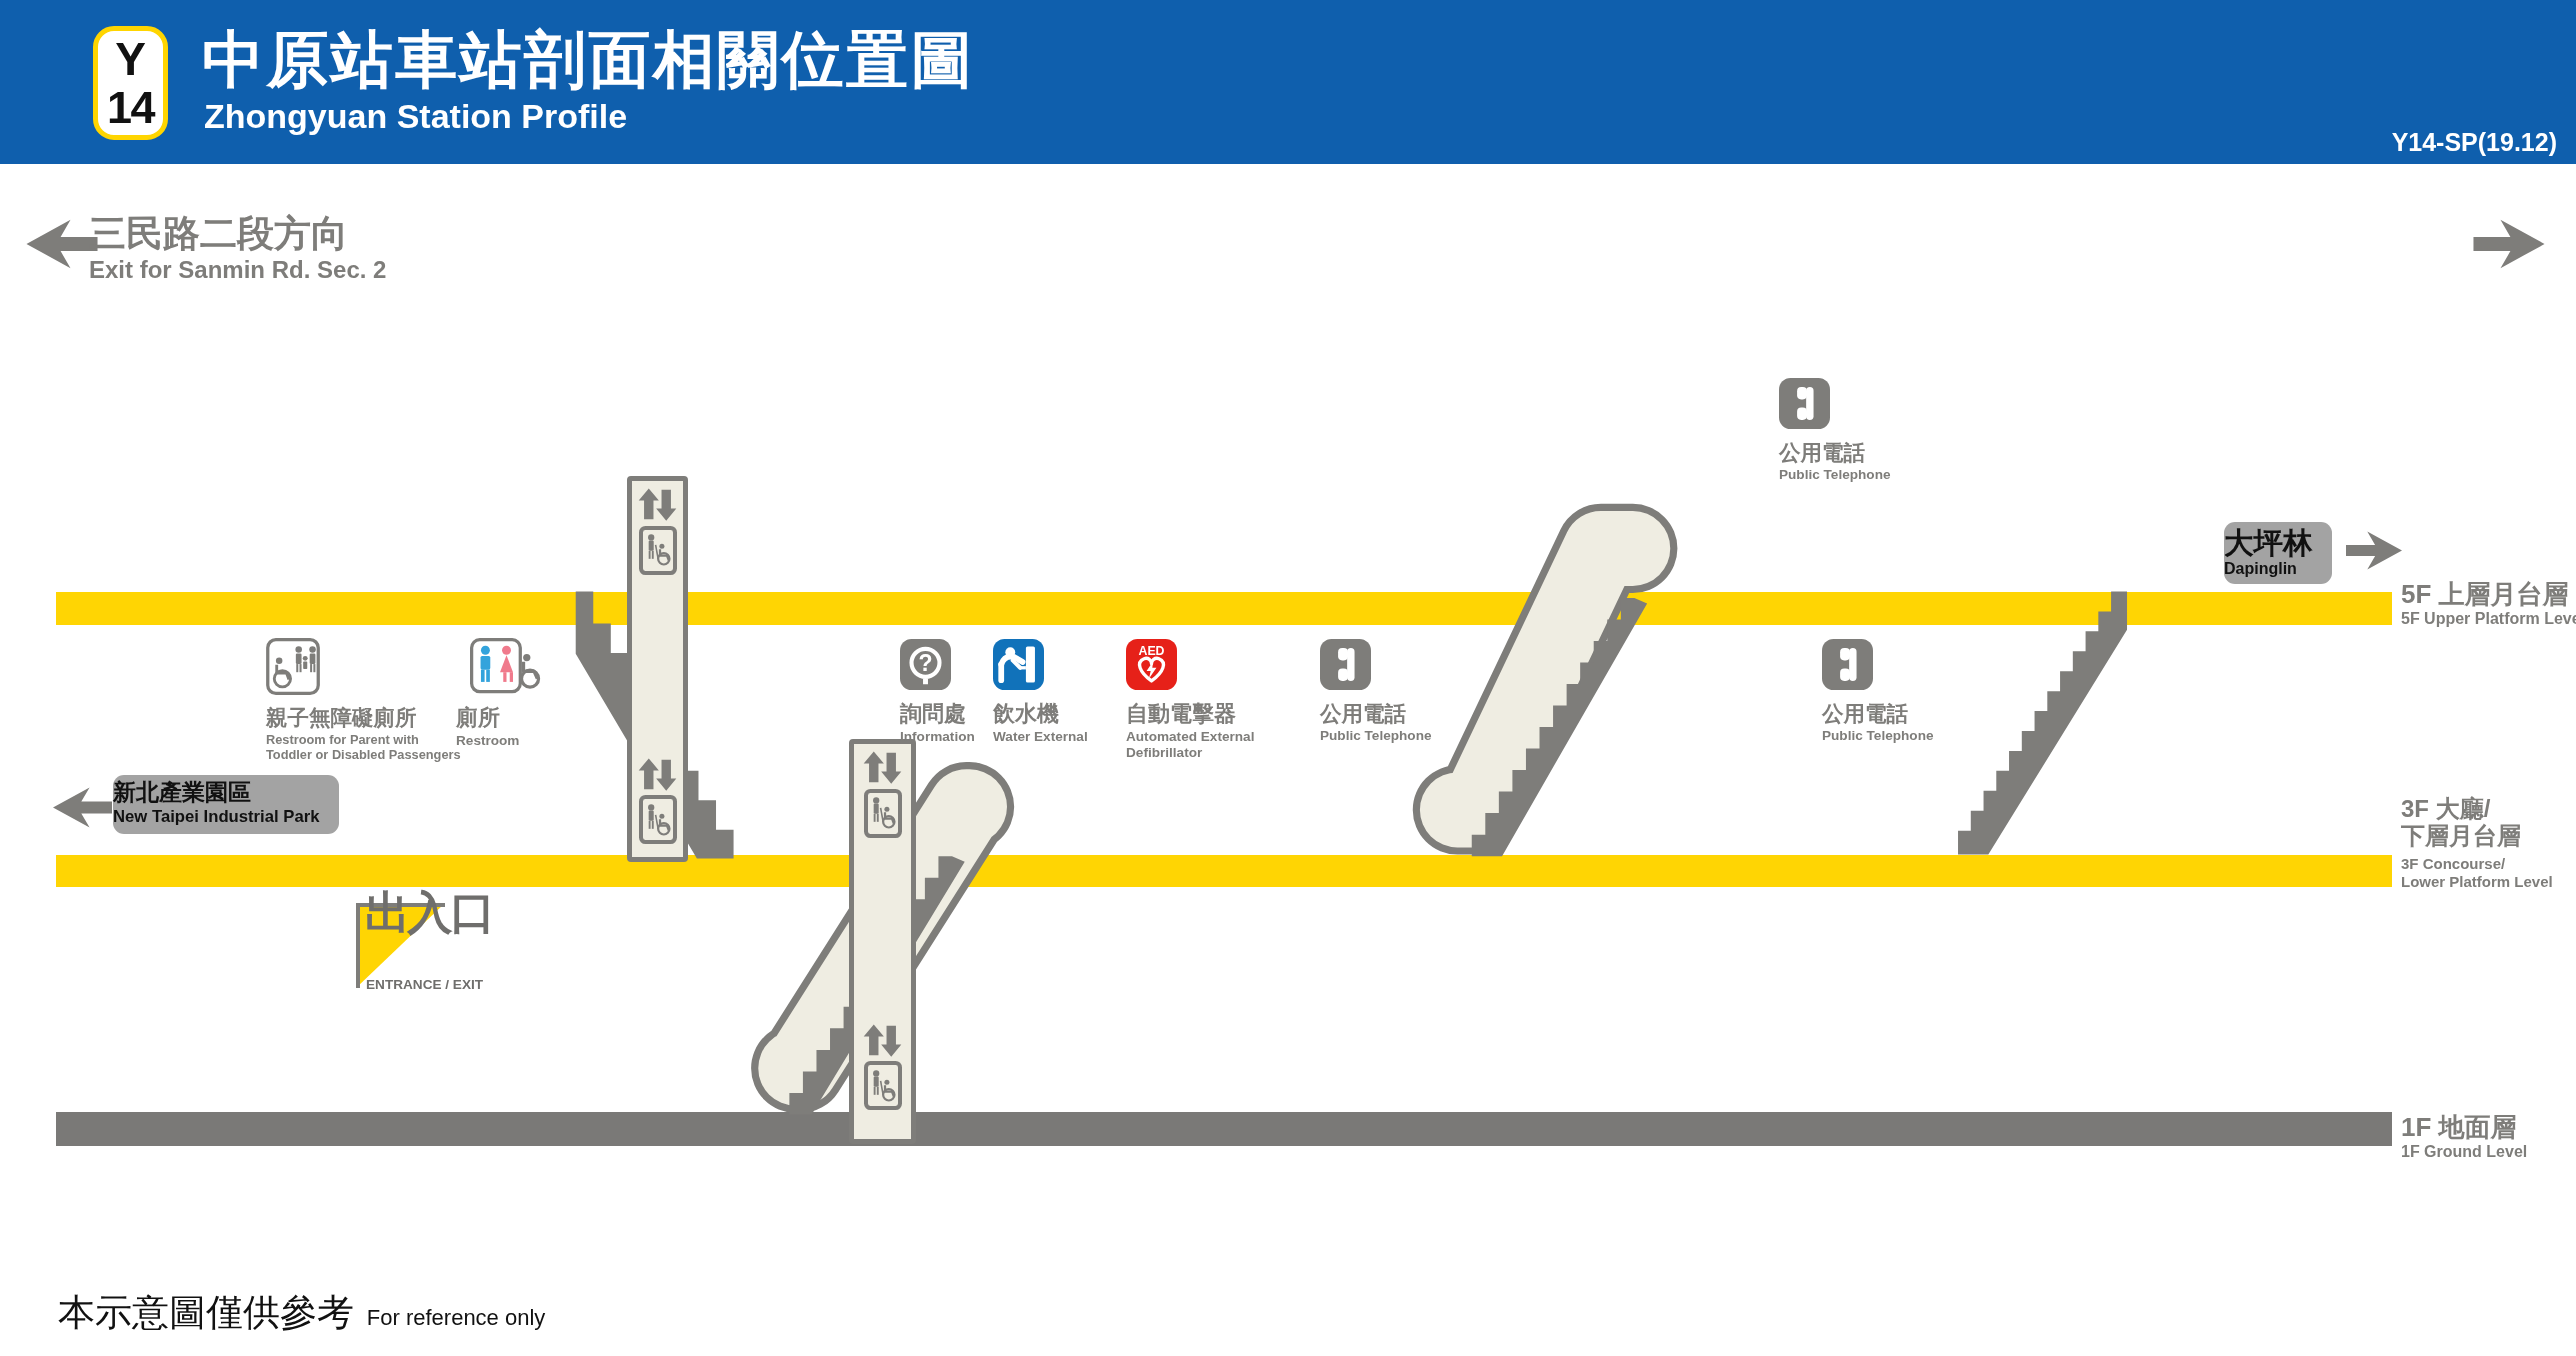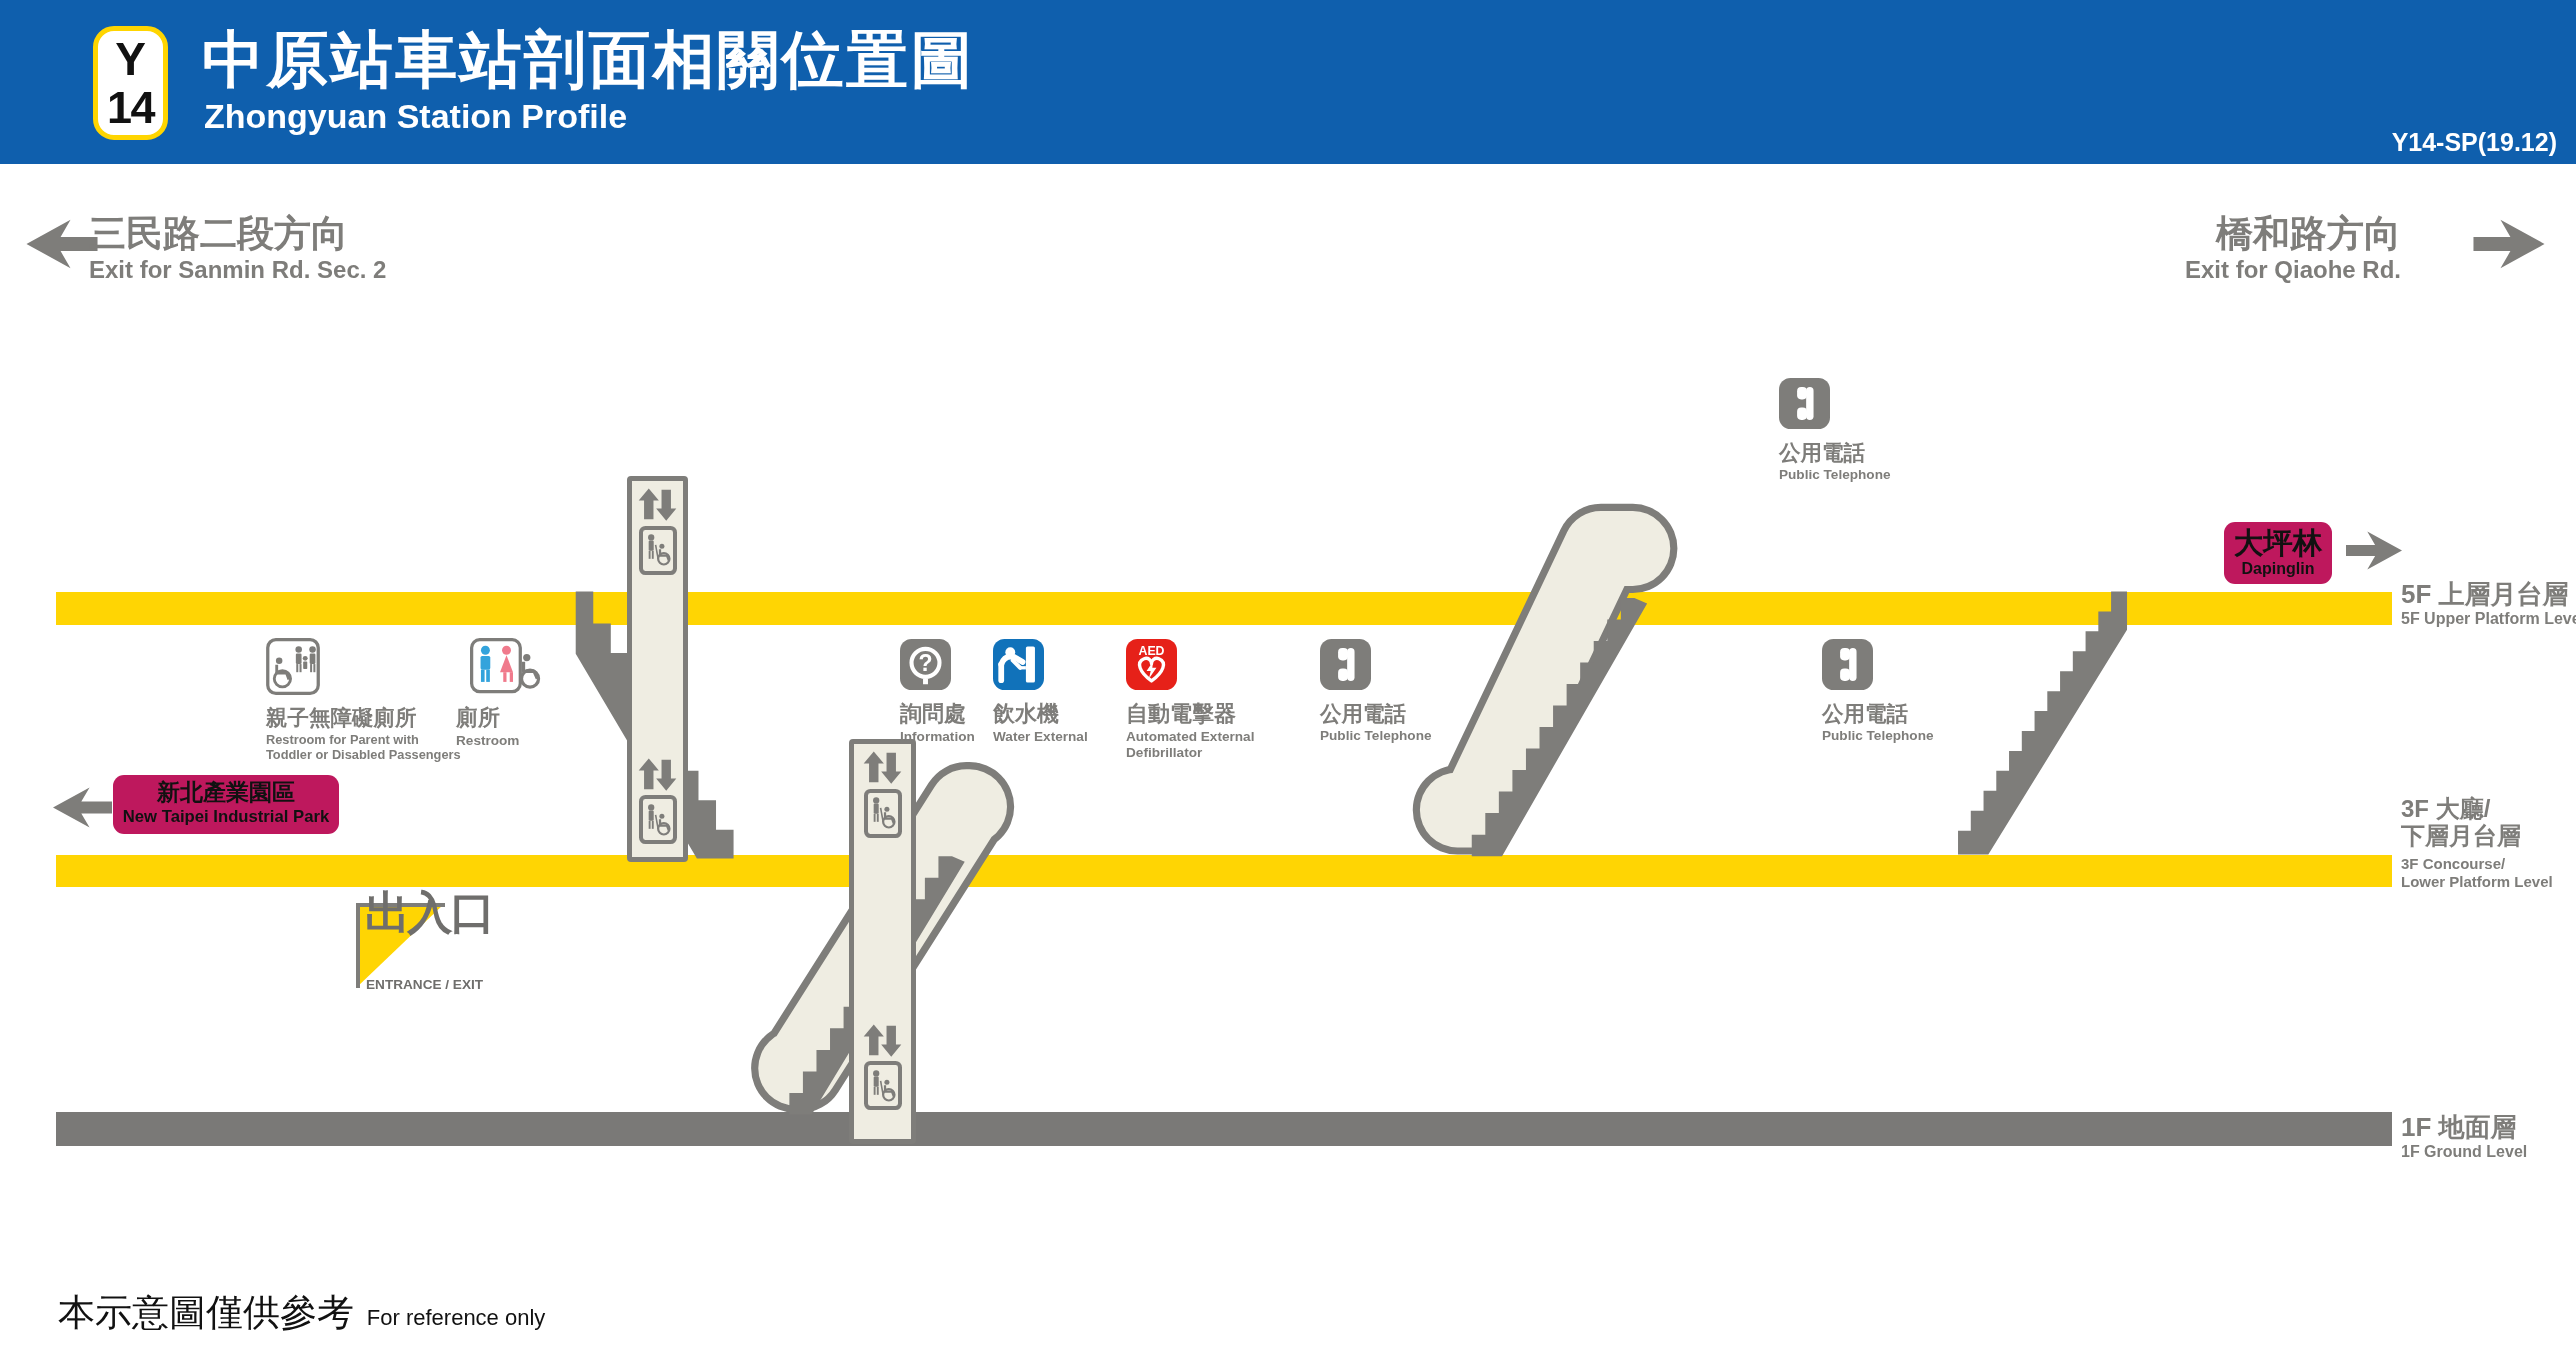--- a/index.html
+++ b/index.html
@@ -48,21 +48,21 @@
             display:flex;align-items:center;justify-content:center;background:transparent;}
 
   
   .amen{position:absolute;text-align:left;z-index:4;color:#7E7D7A;}
   .amen .zh{font-size:22px;font-weight:700;margin-top:4.8px;white-space:nowrap;}
   .amen .zh-sm{font-size:21.5px;font-weight:700;margin-top:4.8px;white-space:nowrap;}
   .amen .en{font-size:13.6px;font-weight:700;line-height:16px;white-space:nowrap;}
   .amen .en-sm{font-size:12.8px;font-weight:700;line-height:15px;white-space:nowrap;}
 
   
-  .dest-badge{position:absolute;background:#be185d;border-radius:11px;text-align:center;color:#111;z-index:4;}
+  .dest-badge{position:absolute;background:#a3a3a3;border-radius:11px;color:#111;z-index:4;}
   .dest-badge .zh{font-weight:700;}
   .dest-badge .en{font-weight:700;}
   .badge-dapinglin{left:2224px;top:522px;width:108px;height:62px;}
   .badge-dapinglin .zh{font-size:29.5px;line-height:35px;margin-top:3.2px;}
   .badge-dapinglin .en{font-size:16px;line-height:17.5px;}
   .badge-ntip{left:113px;top:775px;width:226px;height:59px;}
   .badge-ntip .zh{font-size:23px;line-height:30px;margin-top:2.4px;}
   .badge-ntip .en{font-size:16.7px;line-height:19px;}
 
   
@@ -94,24 +94,20 @@
     <div class="title-en">Zhongyuan Station Profile</div>
     <div class="plan-code">Y14-SP(19.12)</div>
   </div>
 
   <svg class="abs arrow-svg flip" style="left:26px;top:217px;" width="72" height="54" viewBox="0 0 100 76">
     <polygon points="0,28 52,28 38,4 100,38 38,72 52,48 0,48" fill="#7E7D7A"></polygon>
   </svg>
   <div class="dir-texts-left">
     <div class="dir-zh">三民路二段方向</div>
     <div class="dir-en">Exit for Sanmin Rd. Sec. 2</div>
-  </div>
-  <div class="dir-texts-right">
-    <div class="dir-zh">橋和路方向</div>
-    <div class="dir-en">Exit for Qiaohe Rd.</div>
   </div>
   <svg class="abs arrow-svg" style="right:31px;top:217px;" width="72" height="54" viewBox="0 0 100 76">
     <polygon points="0,28 52,28 38,4 100,38 38,72 52,48 0,48" fill="#7E7D7A"></polygon>
   </svg>
 
   <div class="band band-5f"></div>
   <div class="band band-3f"></div>
   <div class="band band-1f"></div>
 
   <div class="flabel" style="top:580px;">

